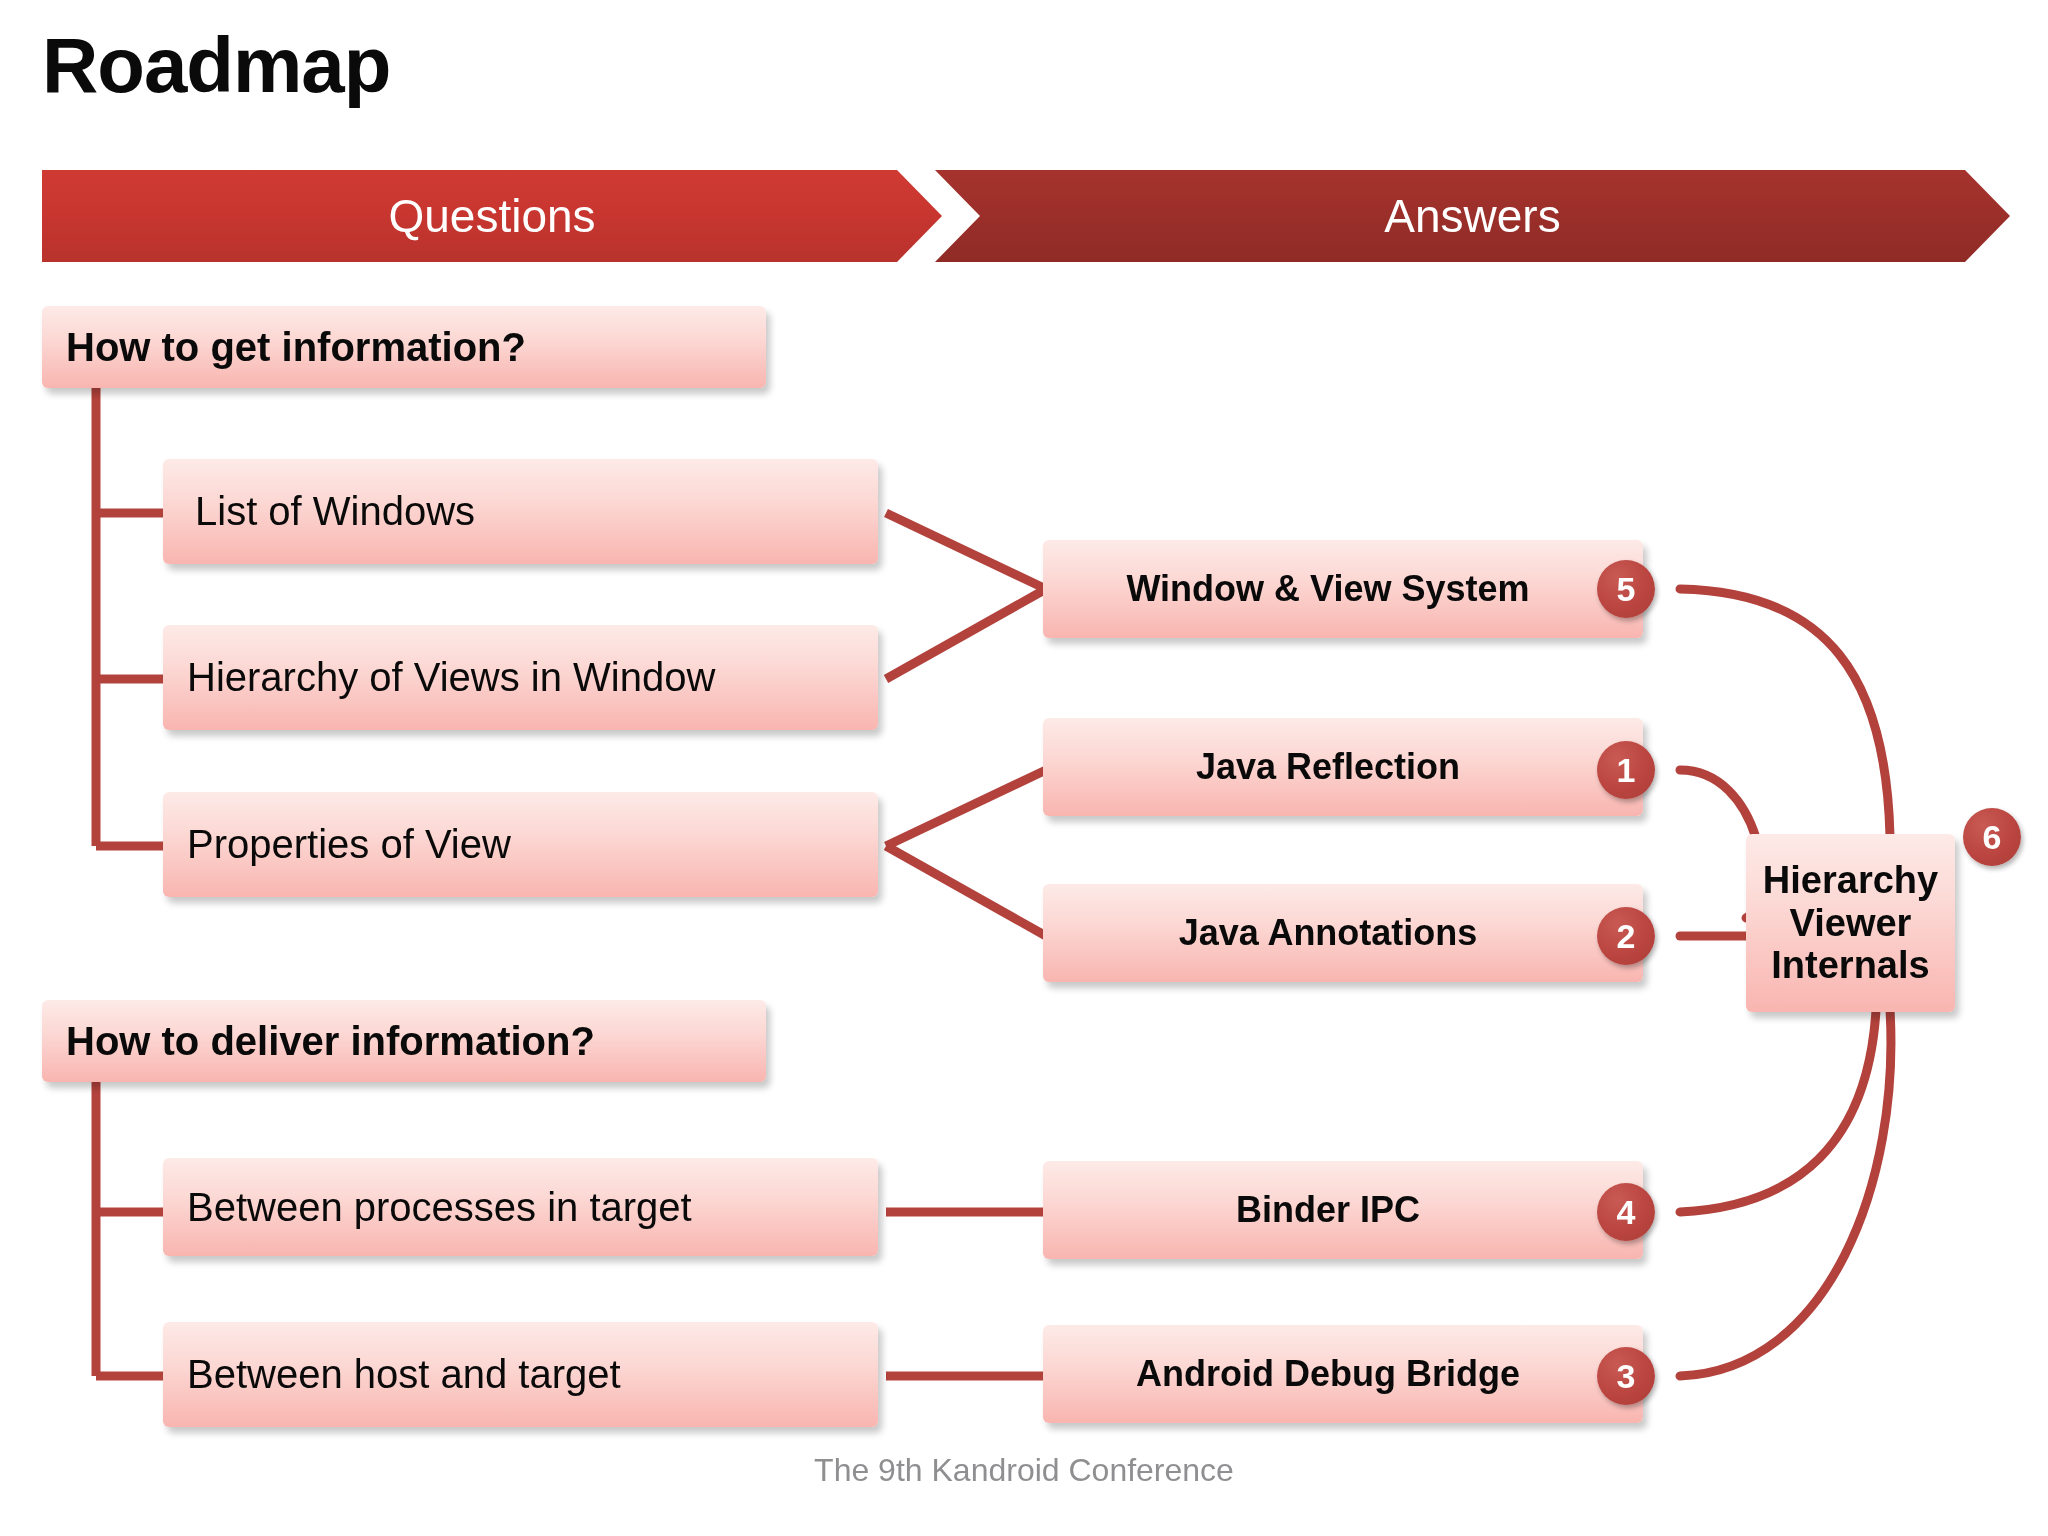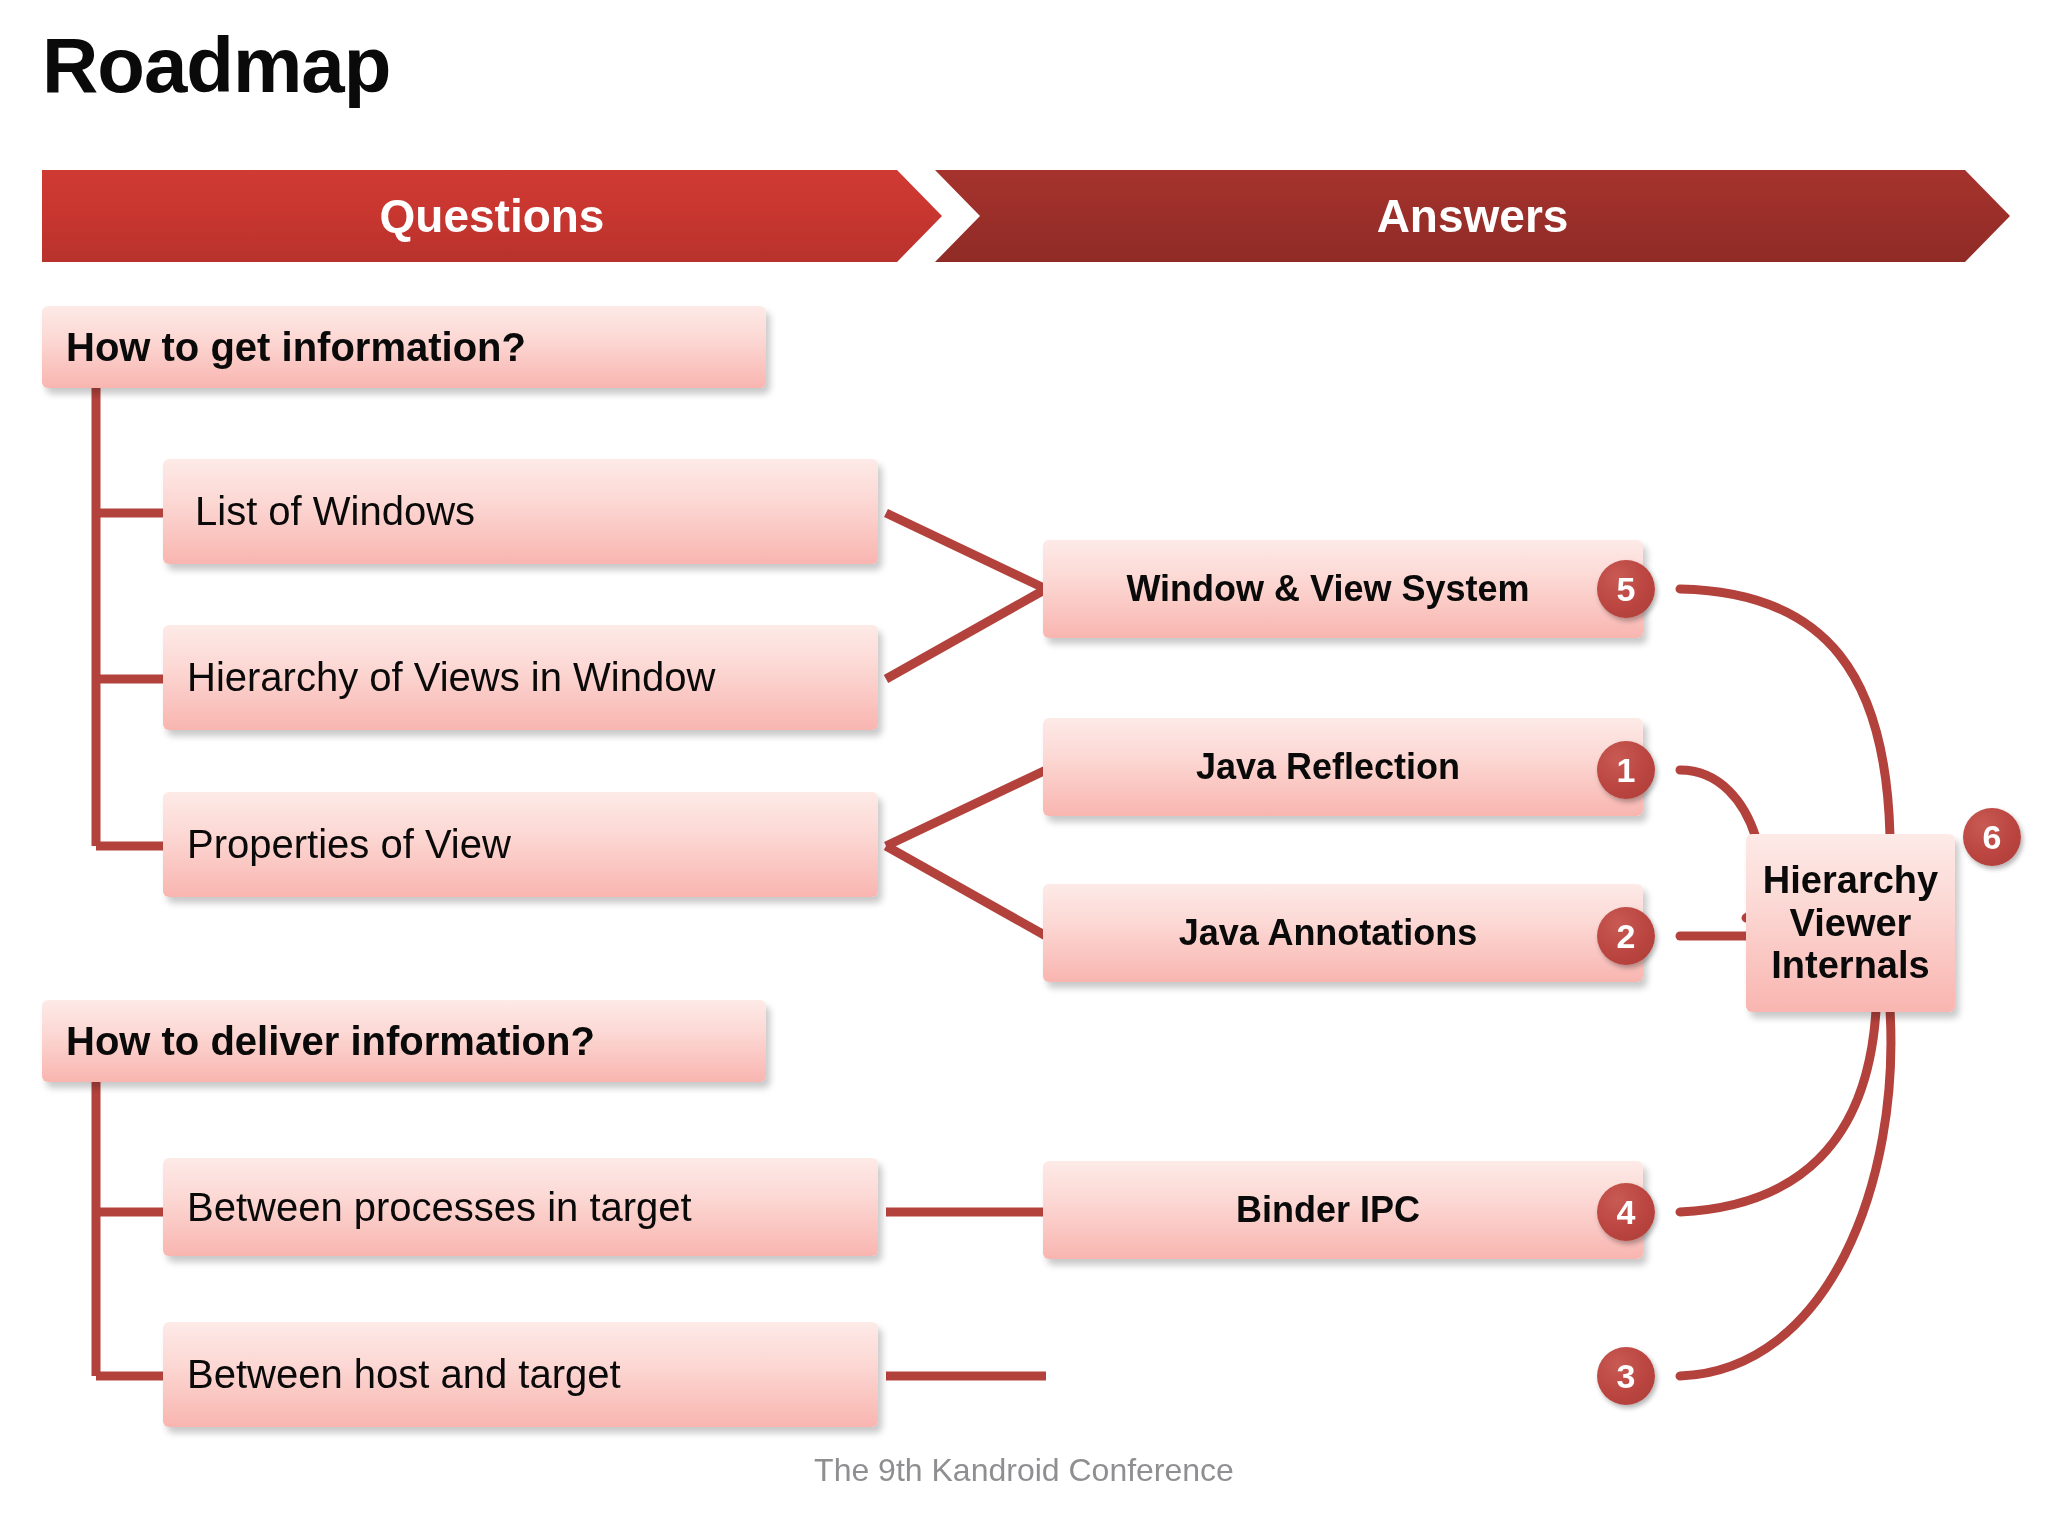--- a/index.html
+++ b/index.html
@@ -17,21 +17,21 @@
     position:absolute;left:42px;top:26px;
     font-size:78px;font-weight:bold;color:#0a0a0a;
     letter-spacing:-1px;line-height:1;
     font-family:"Liberation Sans", sans-serif;
   }
 
   
   .banner{
     position:absolute;height:92px;
     display:flex;align-items:center;justify-content:center;
-    color:#ffffff;font-size:46px;font-weight:bold;
+    color:#ffffff;font-size:46px;font-weight:normal;
     filter:drop-shadow(3px 5px 5px rgba(0,0,0,0.32));
   }
   .banner .banner-label{position:relative;z-index:2;}
   #banner-questions{
     left:42px;top:170px;width:900px;
     background:linear-gradient(180deg,#cf3b33 0%,#c93630 45%,#b8322c 100%);
     clip-path:polygon(0 0, calc(100% - 45px) 0, 100% 50%, calc(100% - 45px) 100%, 0 100%);
   }
   #banner-answers{
     left:935px;top:170px;width:1075px;
@@ -174,20 +174,23 @@
     <span>2</span>
   </div>
 
   <div class="node a-node" style="left:1043px;top:1161px;width:600px;height:98px;">
     <span class="node-label">Binder IPC</span>
   </div>
   <div class="badge" style="left:1597px;top:1183px;">
     <span>4</span>
   </div>
 
+  <div class="node a-node" style="left:1043px;top:1325px;width:600px;height:98px;">
+    <span class="node-label">Android Debug Bridge</span>
+  </div>
   <div class="badge" style="left:1597px;top:1347px;">
     <span>3</span>
   </div>
 
   <div class="node center-node" style="left:1746px;top:834px;width:209px;height:178px;">
     <span class="node-label">
       <span>Hierarchy</span><br>
       <span>Viewer</span><br>
       <span>Internals</span>
     </span>

